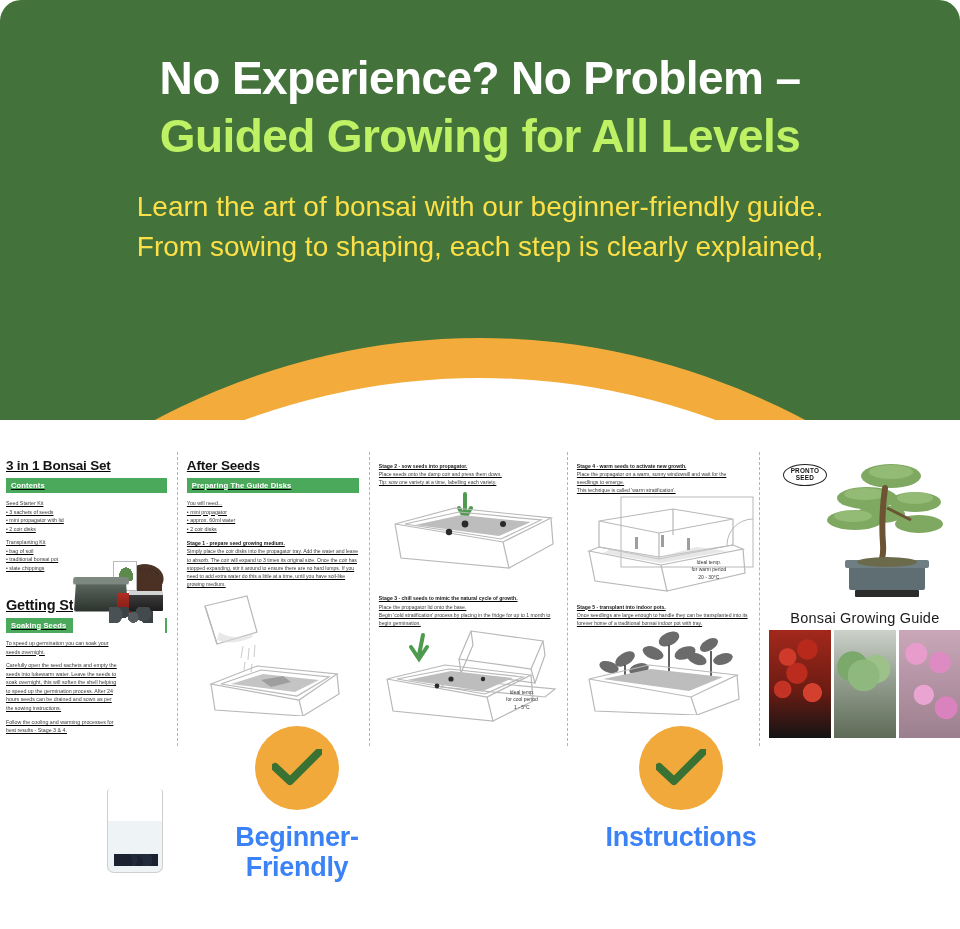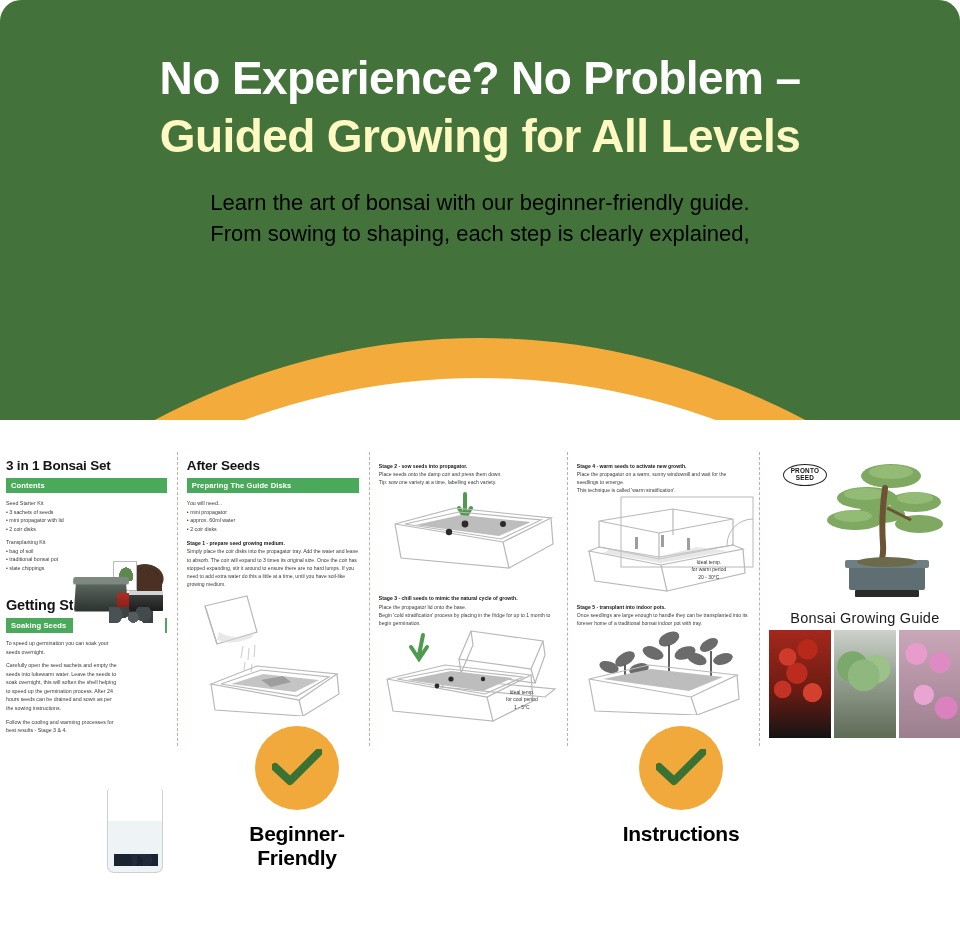--- a/index.html
+++ b/index.html
@@ -23,33 +23,33 @@
   .hero-curve-white{
     position:absolute; left:-300px; top:378px; width:1560px; height:900px;
     background:#ffffff; border-radius:50% 50% 0 0 / 100% 100% 0 0;
   }
   .hero-text { position:absolute; left:0; top:0; width:960px; text-align:center; z-index:5; }
   .title-l1{
     font-size:46px; font-weight:700; color:#ffffff; letter-spacing:-0.6px;
     margin-top:54px; line-height:1.05;
   }
   .title-l2{
-    font-size:46px; font-weight:700; color:#fef9c3; letter-spacing:-0.6px;
+    font-size:46px; font-weight:700; color:#bef264; letter-spacing:-0.6px;
     margin-top:10px; line-height:1.05;
   }
   .subtitle{
-    margin-top:26px; color:#000000; font-size:22px; line-height:1.45; font-weight:400;
+    margin-top:26px; color:#fde047; font-size:28px; line-height:1.45; font-weight:400;
   }
 
   
   .panels{
     position:absolute; left:0; top:448px; width:960px; height:300px;
     display:flex; z-index:4;
   }
-  .panel{ position:relative; height:300px; padding:8px 10px 0 10px; }
+  .panel{ position:relative; height:300px; padding:8px 10px 0 10px;text-decoration:underline; }
   .panel + .panel::before{
     content:""; position:absolute; left:0; top:4px; bottom:2px; width:1px;
     border-left:1px dashed #c9aaa6;
   }
   .p1{ width:186px; padding-left:6px; }
   .p2{ width:192px; }
   .p3{ width:198px; }
   .p4{ width:192px; }
   .p5{ width:212px; padding:4px 0 0 10px; }
 
@@ -177,21 +177,21 @@
     position:absolute; left:0; top:726px; width:960px; height:203px; z-index:6;
     display:flex; justify-content:center; gap:84px; padding-left:18px;
   }
   .feature{ width:300px; text-align:center; }
   .check-circle{
     width:84px; height:84px; border-radius:50%; background:#F2A93B;
     margin:0 auto 12px auto; position:relative;
   }
   .check-circle svg{ position:absolute; left:17px; top:23px; }
   .feature-label{
-    font-size:21px; font-weight:700; color:#000000; line-height:1.12; letter-spacing:-0.3px;
+    font-size:27px; font-weight:700; color:#3b82f6; line-height:1.12; letter-spacing:-0.3px;
   }
 </style>
 </head>
 <body>
 
 <div id="root">
 
   <div class="hero">
     <div class="hero-curve-orange"></div>
     <div class="hero-curve-white"></div>

